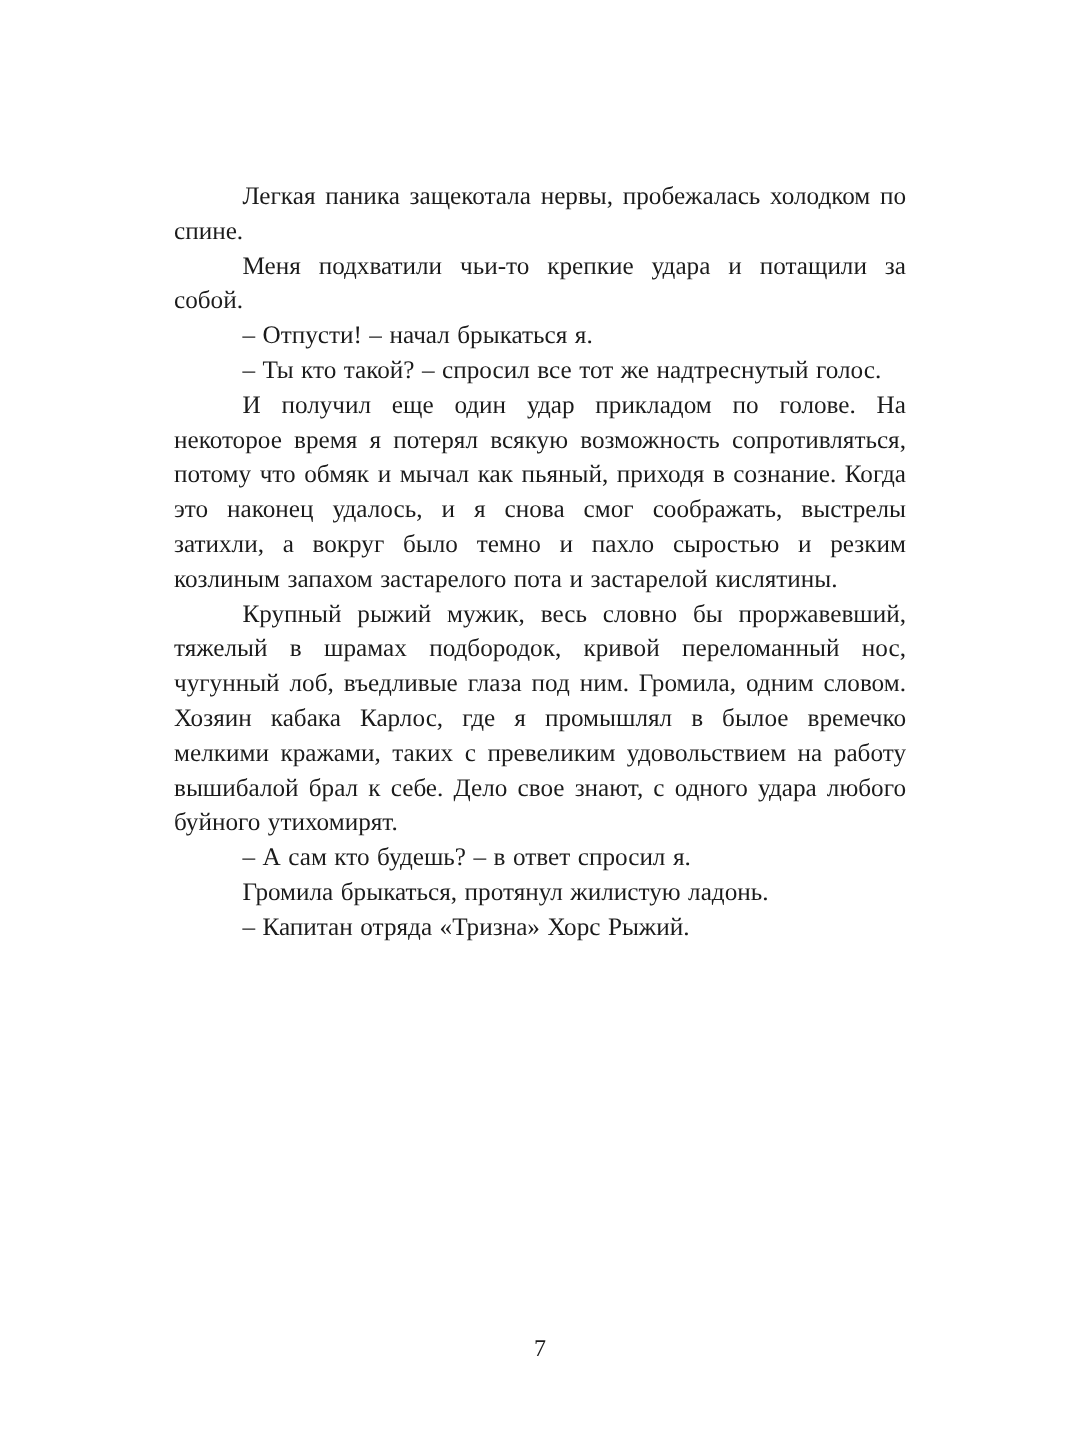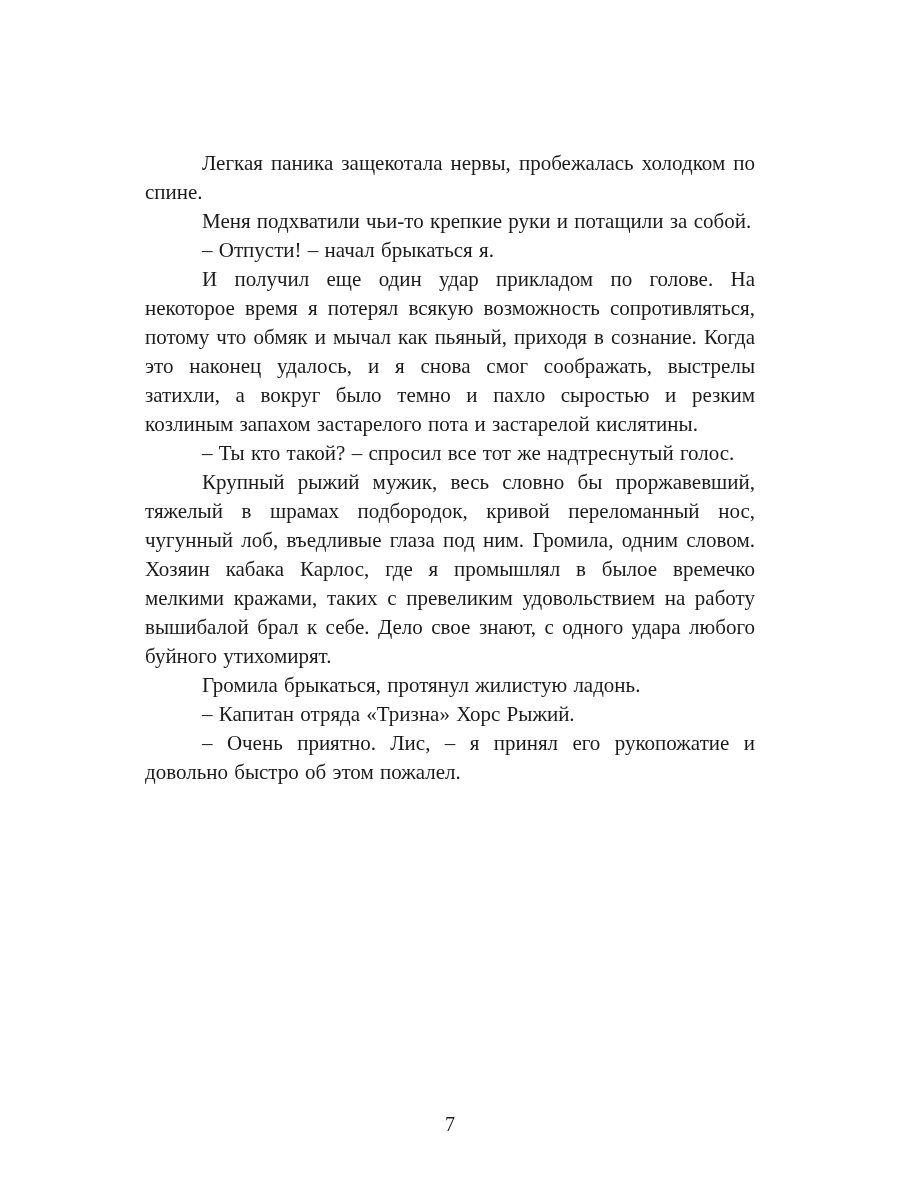--- a/index.html
+++ b/index.html
@@ -43,23 +43,23 @@
     font-size: 20px;
     color: #1b1b1b;
   }
 </style>
 </head>
 <body>
 
 <div class="page">
   <div class="text-block">
       <p>Легкая паника защекотала нервы, пробежалась холодком по спине.</p>
-      <p>Меня подхватили чьи-то крепкие руки и потащили за собой.</p>
+      <p>Меня подхватили чьи-то крепкие удара и потащили за собой.</p>
       <p>– Отпусти! – начал брыкаться я.</p>
+      <p>– Ты кто такой? – спросил все тот же надтреснутый голос.</p>
       <p>И получил еще один удар прикладом по голове. На некоторое время я потерял всякую возможность сопротивляться, потому что обмяк и мычал как пьяный, приходя в сознание. Когда это наконец удалось, и я снова смог соображать, выстрелы затихли, а вокруг было темно и пахло сыростью и резким козлиным запахом застарелого пота и застарелой кислятины.</p>
-      <p>– Ты кто такой? – спросил все тот же надтреснутый голос.</p>
       <p>Крупный рыжий мужик, весь словно бы проржавевший, тяжелый в шрамах подбородок, кривой переломанный нос, чугунный лоб, въедливые глаза под ним. Громила, одним словом. Хозяин кабака Карлос, где я промышлял в былое времечко мелкими кражами, таких с превеликим удовольствием на работу вышибалой брал к себе. Дело свое знают, с одного удара любого буйного утихомирят.</p>
+      <p>– А сам кто будешь? – в ответ спросил я.</p>
       <p>Громила брыкаться, протянул жилистую ладонь.</p>
       <p>– Капитан отряда «Тризна» Хорс Рыжий.</p>
-      <p>– Очень приятно. Лис, – я принял его рукопожатие и довольно быстро об этом пожалел.</p>
     </div>
   <div class="page-number">7</div>
 </div>
 
 </body></html>

